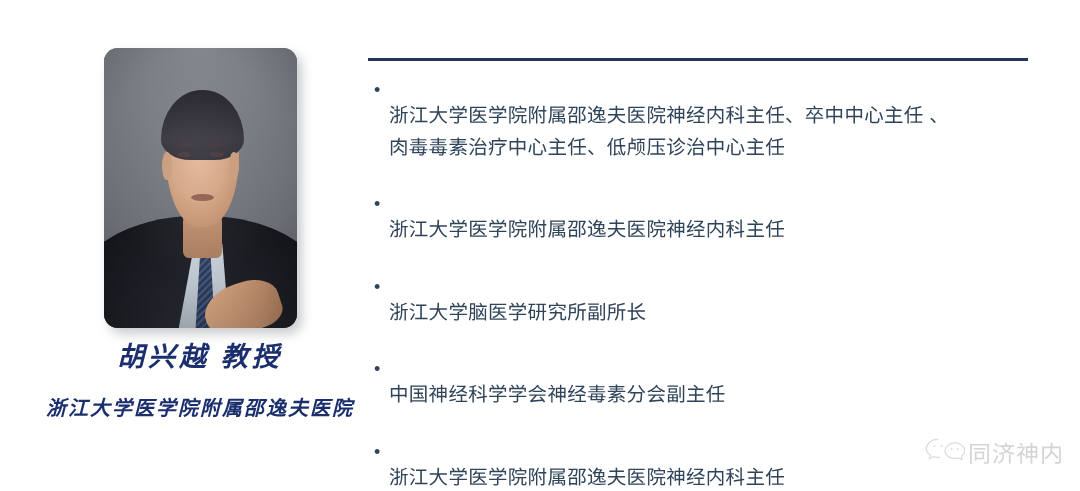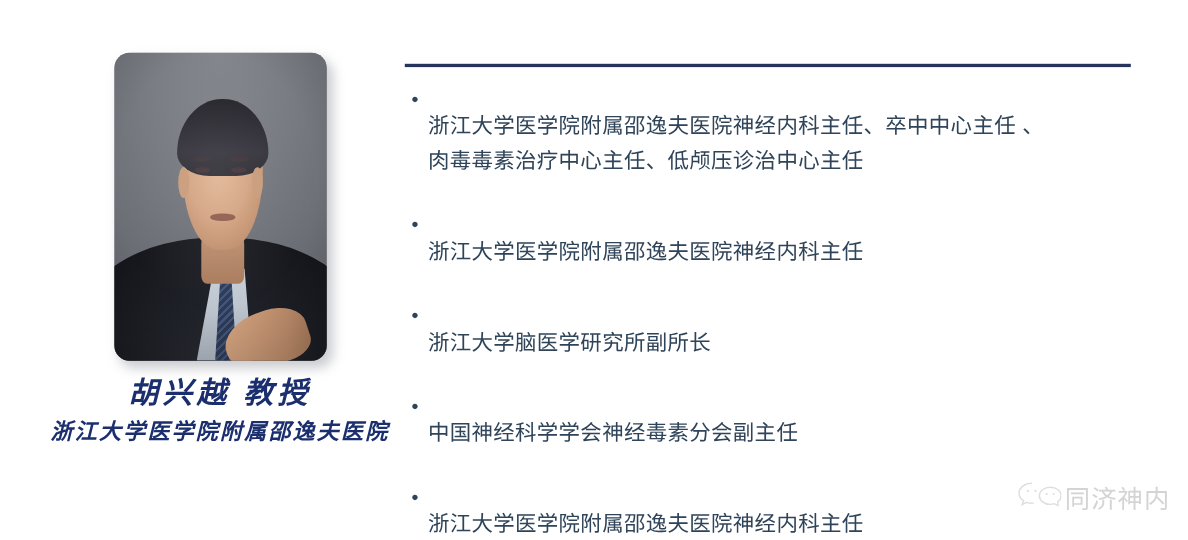--- a/index.html
+++ b/index.html
@@ -164,31 +164,31 @@
   }
 
   .caption {
     position: absolute;
     left: 0;
     top: 342px;
     width: 400px;
     text-align: center;
   }
   .caption-name {
-    font-family: Liberation Sans, sans-serif;
+    font-family: Liberation Serif, serif;
     font-weight: bold;
     font-style: italic;
     font-size: 27px;
     letter-spacing: 4px;
     color: #1b2f6e;
     line-height: 1.18;
     white-space: pre;
   }
   .caption-affiliation {
-    margin-top: 6px;
+    margin-top: 22px;
     font-family: "DejaVu Serif", "Liberation Serif", serif;
     font-weight: bold;
     font-style: italic;
     font-size: 20px;
     letter-spacing: 2px;
     color: #1b2f6e;
     line-height: 1.2;
   }
 
   

